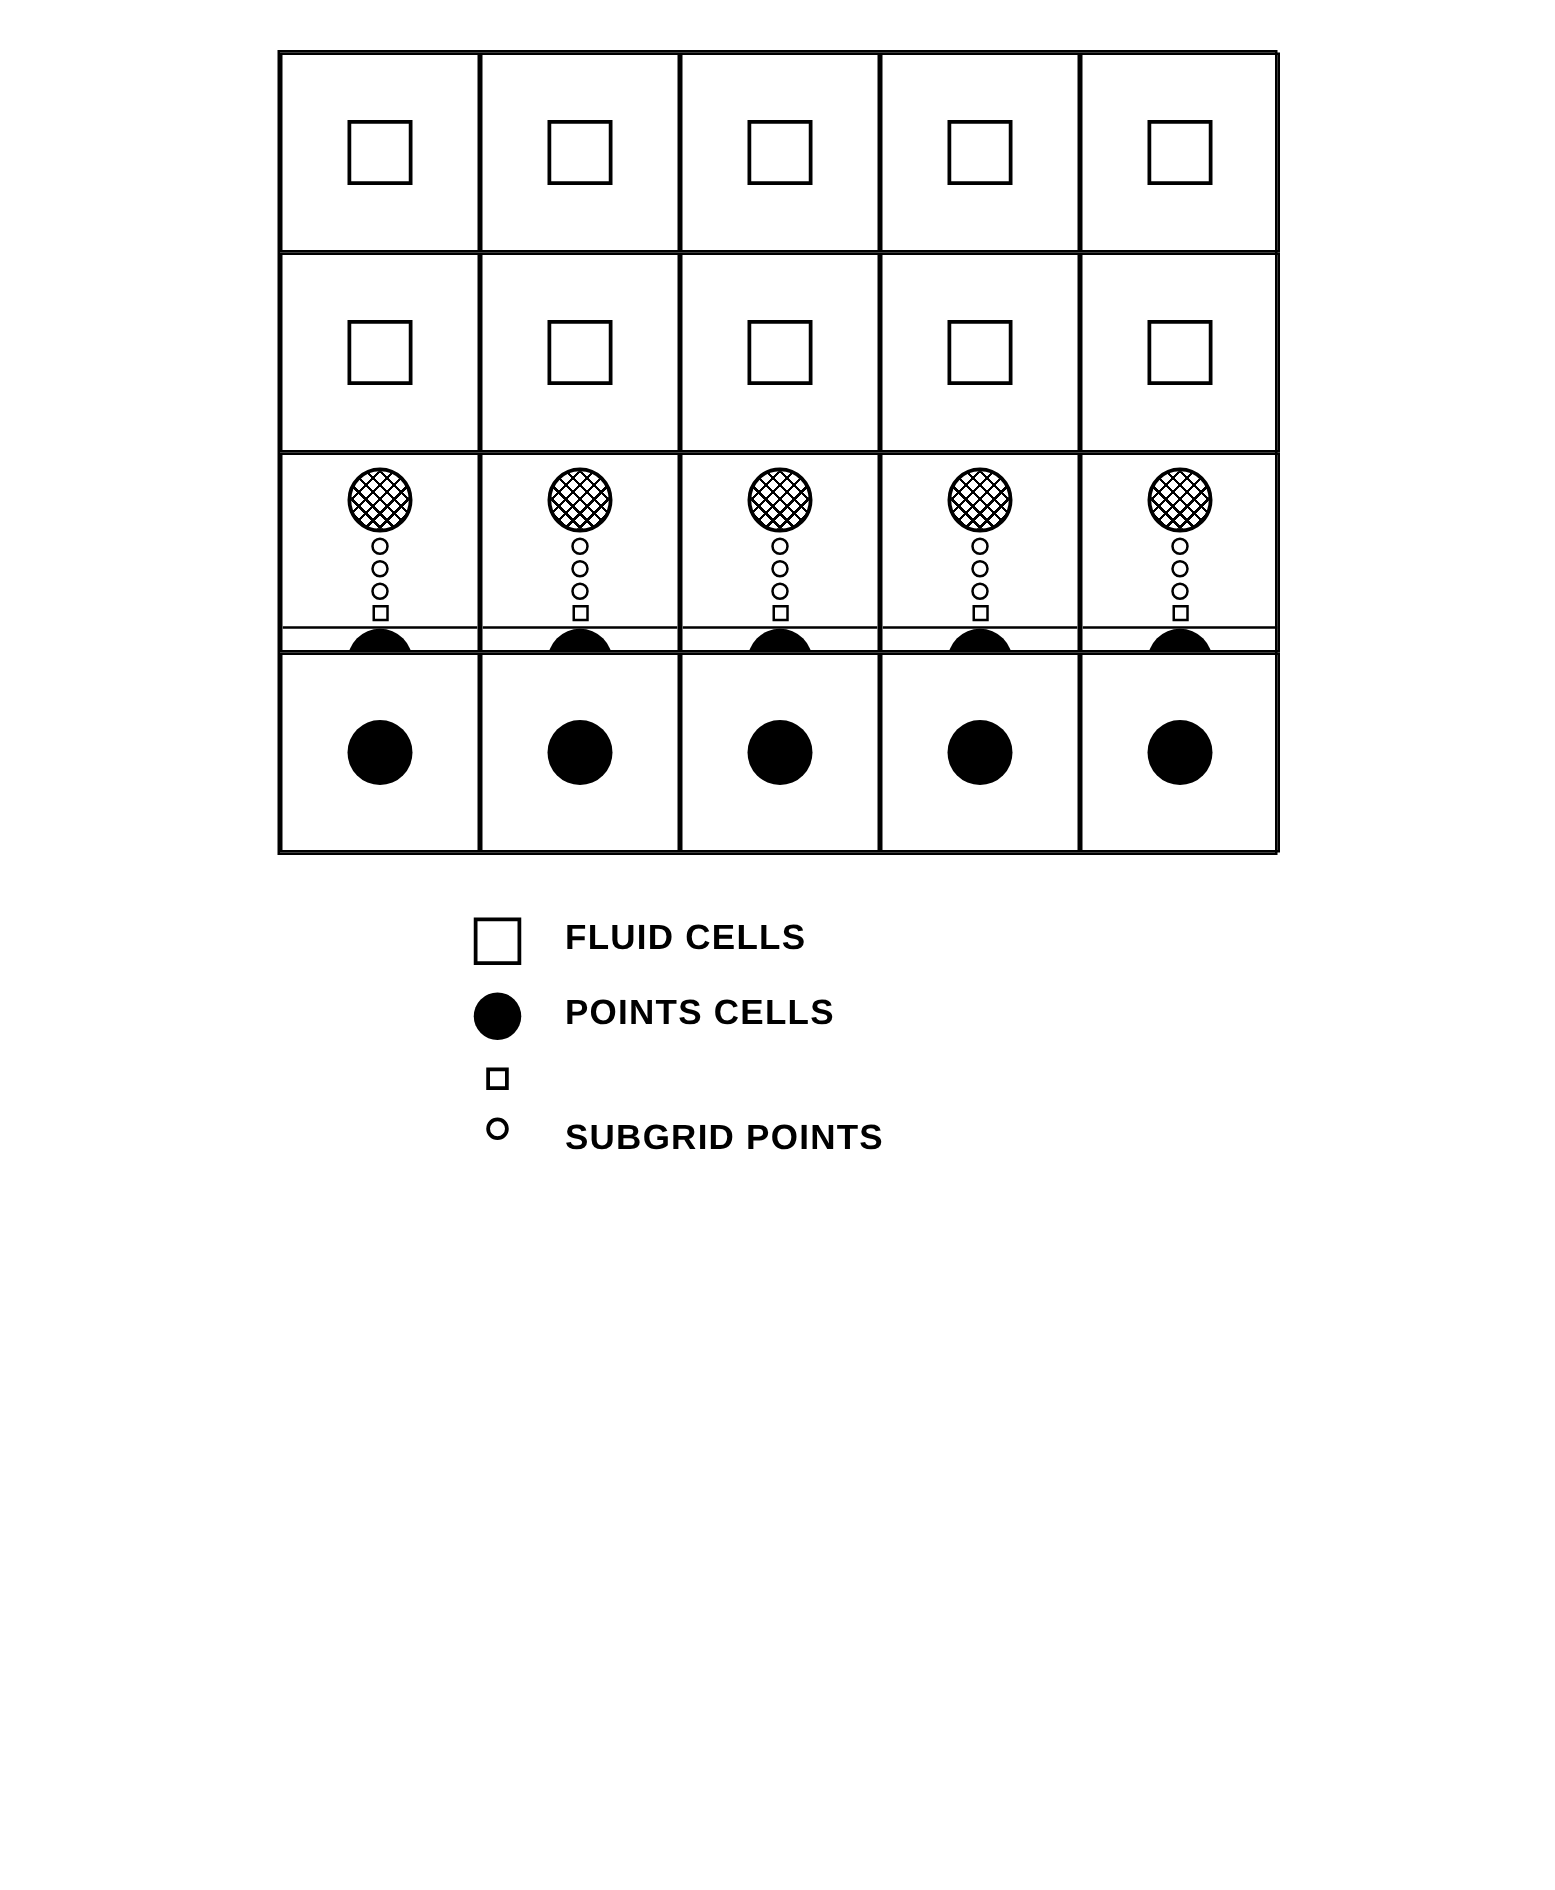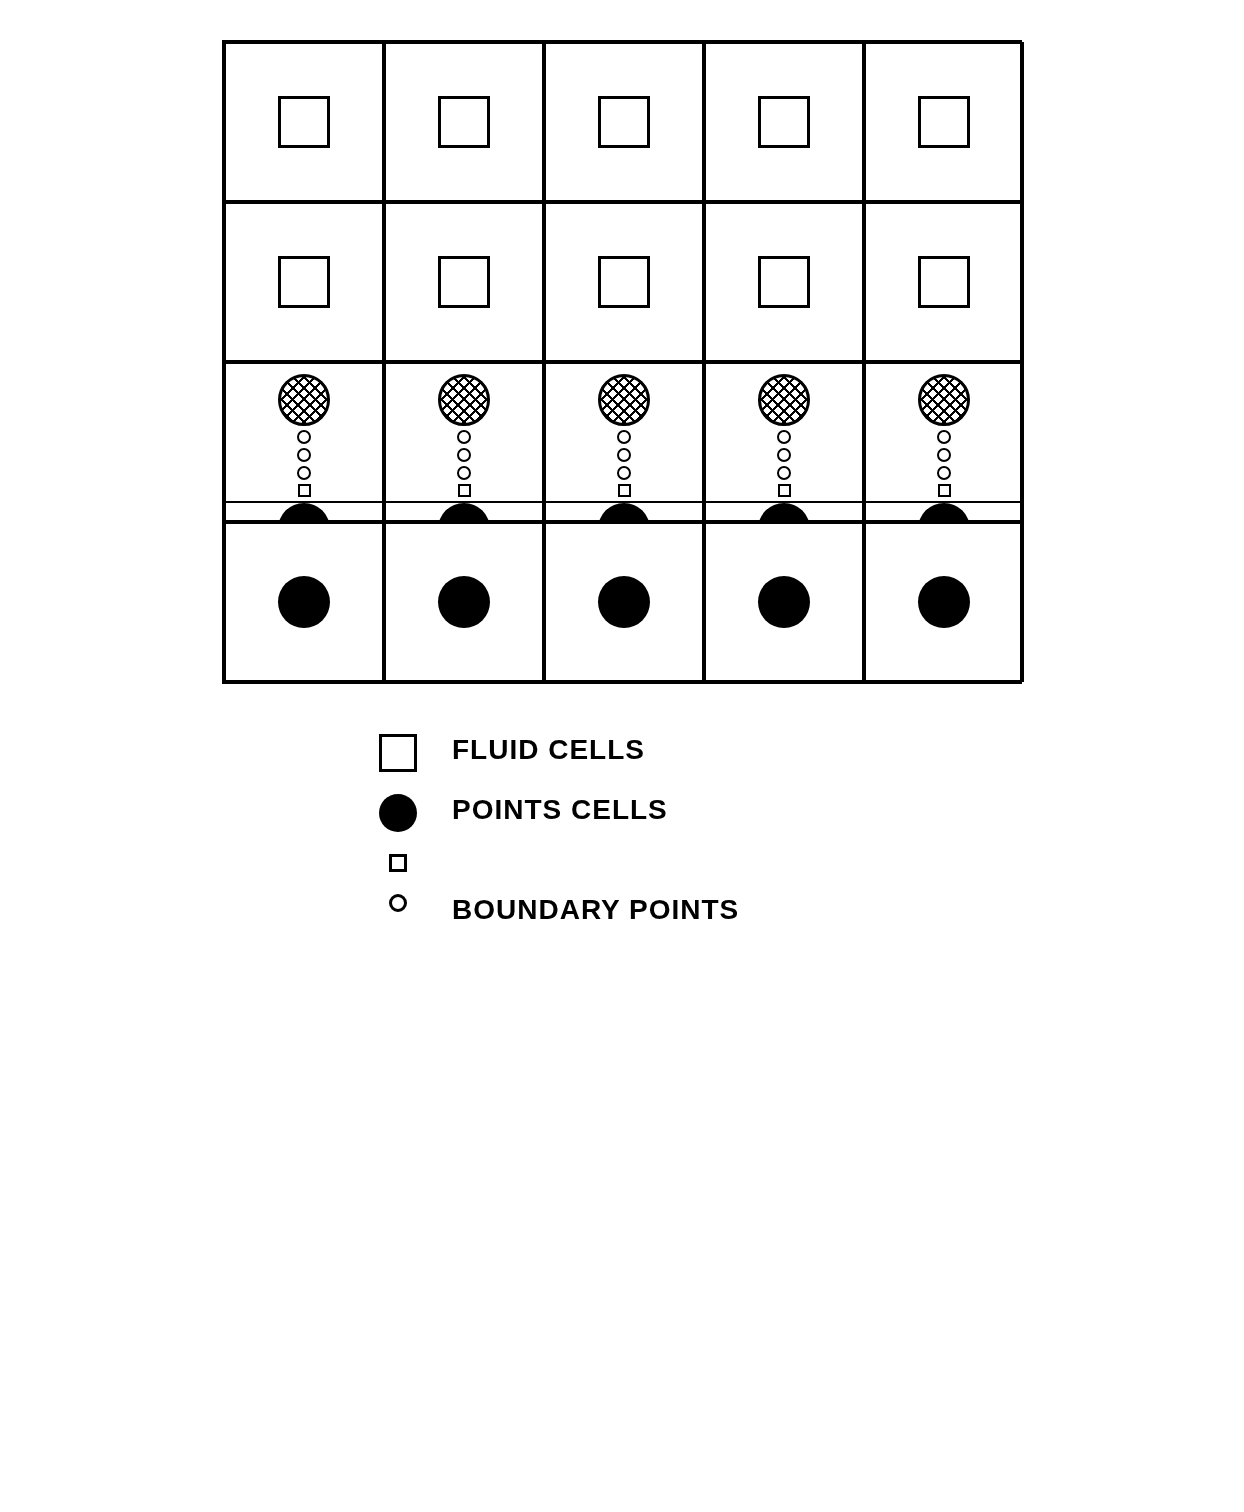--- a/index.html
+++ b/index.html
@@ -341,16 +341,16 @@
   <div class="legend-item">
     <div class="legend-icon-wrapper">
       <div class="legend-boundary"></div>
     </div>
   </div>
 
   <div class="legend-item">
     <div class="legend-icon-wrapper">
       <div class="legend-subgrid"></div>
     </div>
-    <span class="legend-label">BOUNDARY POINTS</span>
+    <span class="legend-label">SUBGRID POINTS</span>
   </div>
 
 </div>
 
 </body></html>

